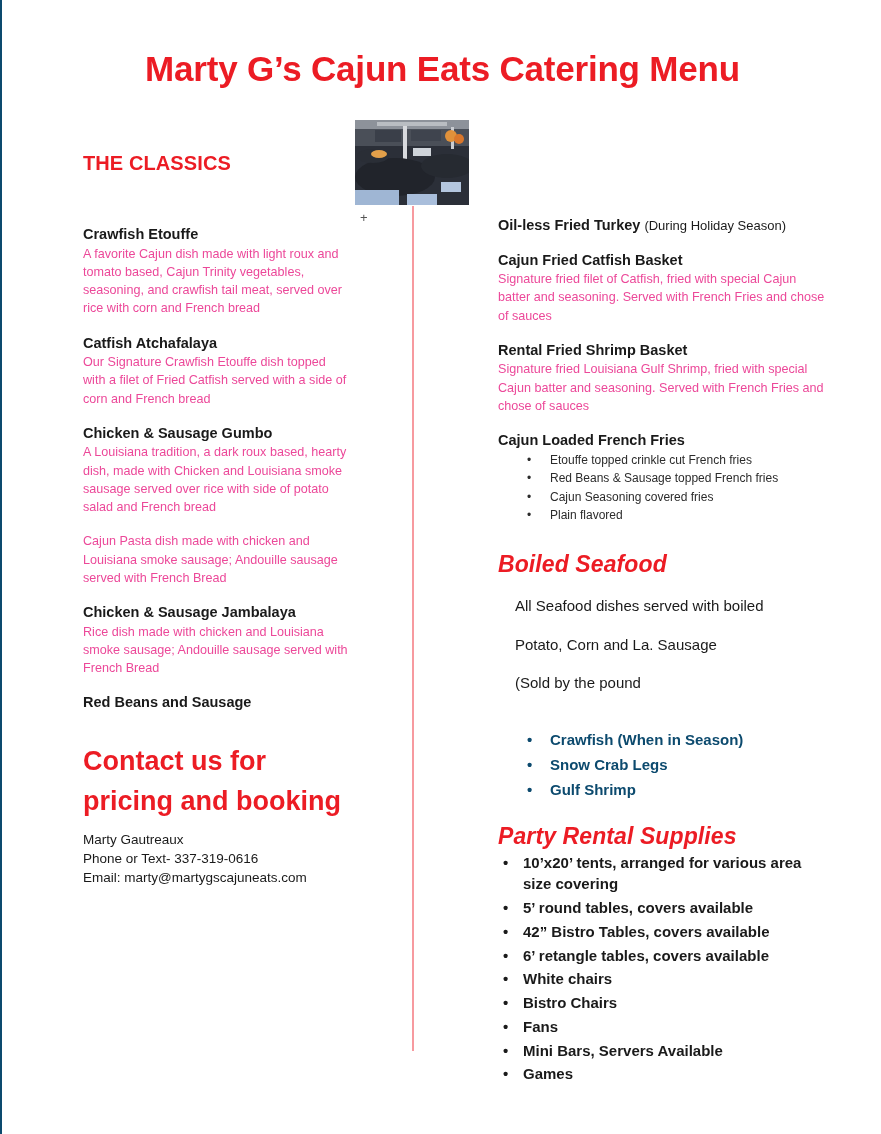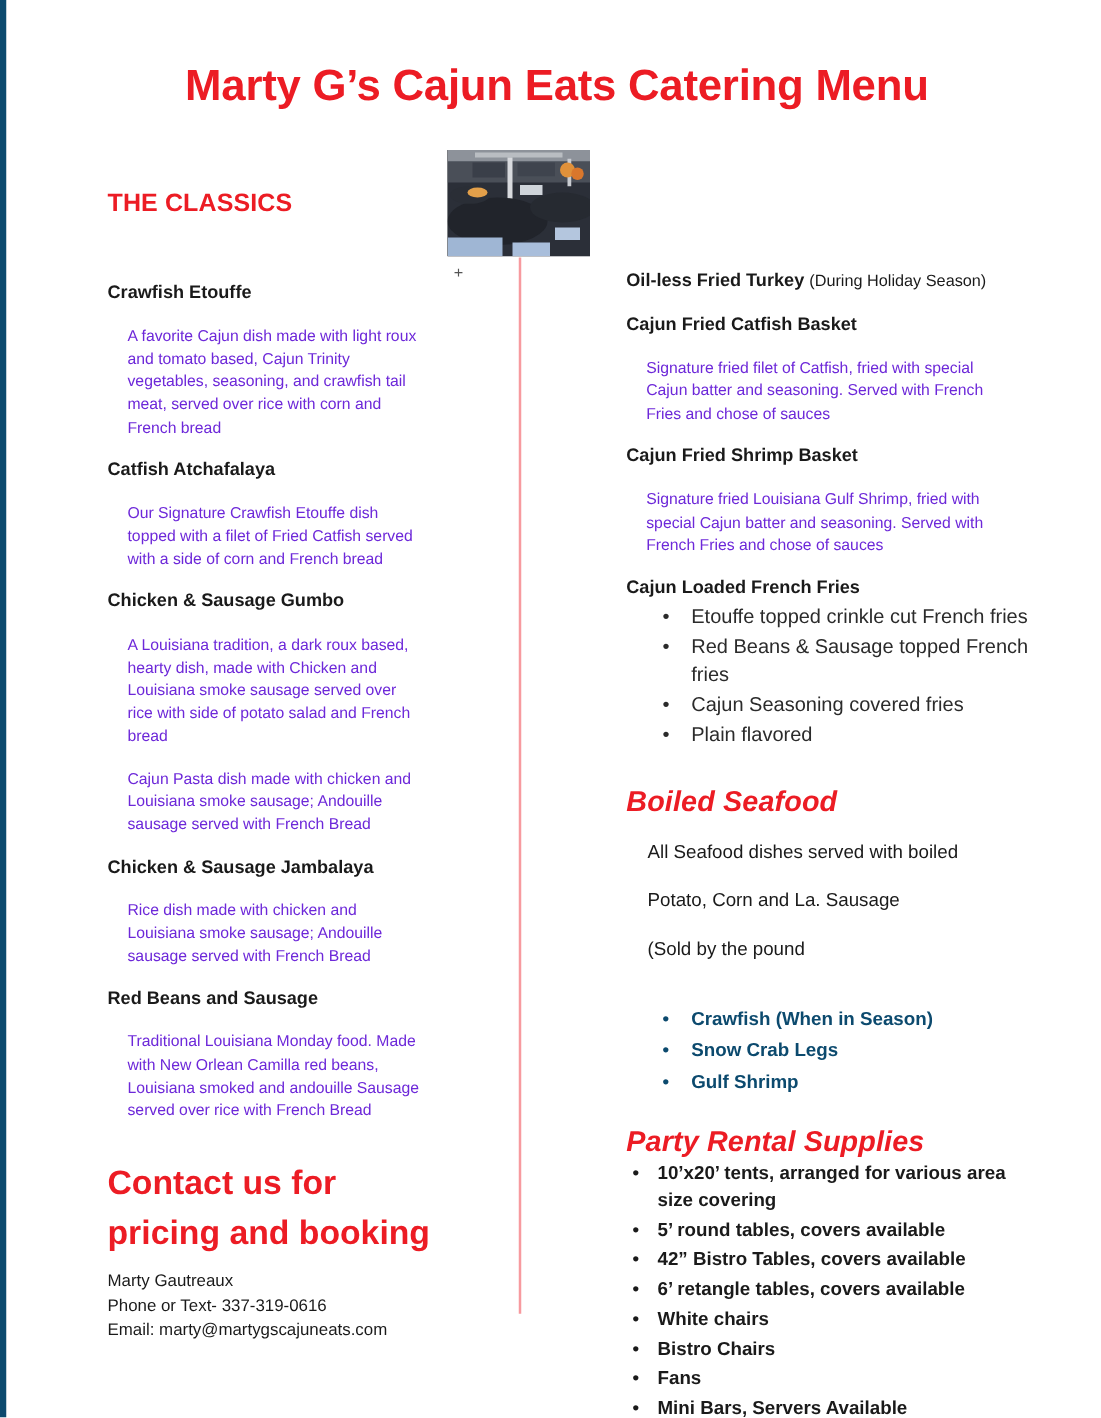--- a/index.html
+++ b/index.html
@@ -10,21 +10,21 @@
   body {
     font-family: "Liberation Sans", sans-serif;
     -webkit-font-smoothing: antialiased;
   }
   #page {
     position: relative;
     width: 881px;
     height: 1134px;
     background: #ffffff;
     overflow: hidden;
-    border-left: 5px solid #0c4a6e;
+    border-left: 2px solid #0c4a6e;
     box-sizing: border-box;
   }
 
   
   .doc-title {
     position: absolute;
     top: 50px;
     left: 0;
     width: 881px;
     text-align: center;
@@ -98,23 +98,23 @@
     color: #1a1a1a;
     line-height: 1.28;
     margin: 0 0 1px 0;
   }
   .dish-name .paren {
     font-weight: normal;
     font-size: 13px;
   }
   .dish-desc {
     font-size: 12.6px;
-    color: #6d28d9;
+    color: #ec4899;
     line-height: 1.45;
-    margin: 16px;
+    margin: 0;
   }
 
   .plain-line {
     font-size: 15px;
     color: #1a1a1a;
     line-height: 1.45;
     margin: 17px;
   }
 
   
@@ -128,21 +128,21 @@
     padding-left: 24px;
     line-height: 1.45;
   }
   ul.blist li::before {
     content: "\2022";
     position: absolute;
     left: 6px;
     top: 0;
   }
   ul.fries li {
-    font-size: 16px;
+    font-size: 12px;
     color: #2b2b2b;
     padding-left: 52px;
     margin-bottom: 1px;
   }
   ul.fries li::before { left: 29px; }
 
   ul.seafood li {
     font-size: 15px;
     font-weight: bold;
     color: #0c4a6e;
@@ -240,21 +240,20 @@
       <p class="dish-desc">Cajun Pasta dish made with chicken and Louisiana smoke sausage; Andouille sausage served with French Bread</p>
     </div>
 
     <div class="dish">
       <p class="dish-name">Chicken &amp; Sausage Jambalaya</p>
       <p class="dish-desc">Rice dish made with chicken and Louisiana smoke sausage; Andouille sausage served with French Bread</p>
     </div>
 
     <div class="dish">
       <p class="dish-name">Red Beans and Sausage</p>
-      <p class="dish-desc">Traditional Louisiana Monday food.  Made with New Orlean Camilla red beans, Louisiana smoked and andouille Sausage served over rice with French Bread</p>
     </div>
 
     <div class="contact-cta">
       <span>Contact us for</span><br>
       <span>pricing and booking</span>
     </div>
 
     <p class="contact-line">Marty Gautreaux</p>
     <p class="contact-line">Phone or Text-  337-319-0616</p>
     <p class="contact-line">Email: marty@martygscajuneats.com</p>
@@ -268,21 +267,21 @@
     <div class="dish">
       <p class="dish-name"><span>Oil-less Fried Turkey</span> <span class="paren">(During Holiday Season)</span></p>
     </div>
 
     <div class="dish">
       <p class="dish-name">Cajun Fried Catfish Basket</p>
       <p class="dish-desc">Signature fried filet of Catfish, fried with special Cajun batter and seasoning.  Served with French Fries and chose of sauces</p>
     </div>
 
     <div class="dish">
-      <p class="dish-name">Cajun Fried Shrimp Basket</p>
+      <p class="dish-name">Rental Fried Shrimp Basket</p>
       <p class="dish-desc">Signature fried Louisiana Gulf Shrimp, fried with special Cajun batter and seasoning.  Served with French Fries and chose of sauces</p>
     </div>
 
     <div class="dish">
       <p class="dish-name">Cajun Loaded French Fries</p>
       <ul class="blist fries">
         <li>Etouffe topped crinkle cut French fries</li>
         <li>Red Beans &amp; Sausage topped French fries</li>
         <li>Cajun Seasoning covered fries</li>
         <li>Plain flavored</li>

